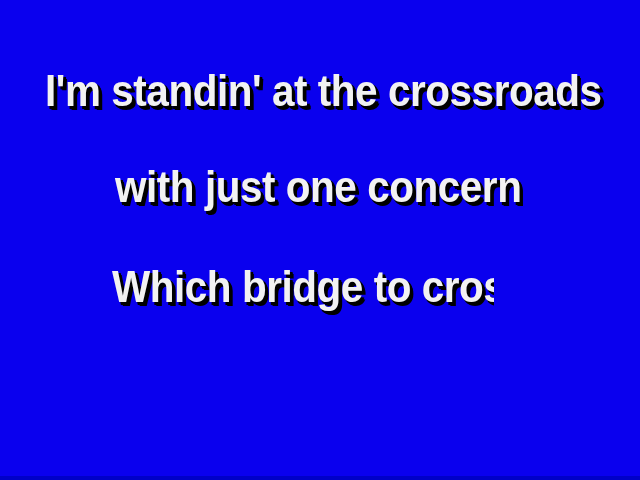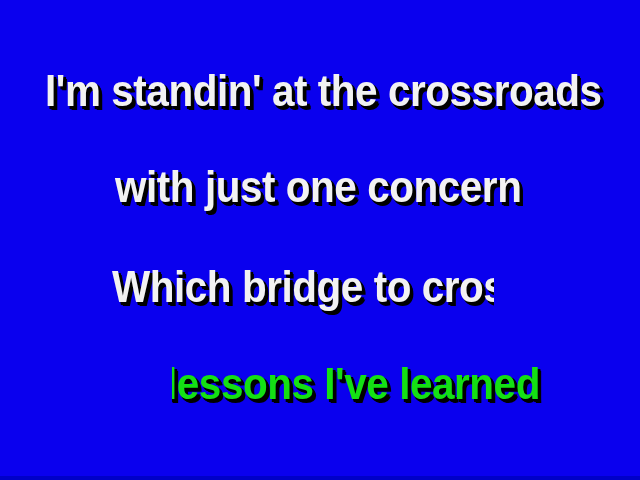--- a/index.html
+++ b/index.html
@@ -70,19 +70,16 @@
   </div>
 
   <div class="clip" id="line1-clip">
     <div class="lyric-line white" id="line1">I'm standin' at the crossroads</div>
   </div>
 
   <div class="clip" id="line3-clip">
     <div class="lyric-line white" id="line3">Which bridge to cross</div>
   </div>
 
-  <div class="clip" id="line4-clip">
-    <div class="lyric-line green" id="line4">lessons I've learned</div>
-  </div>
 
   <div id="bottom-edge"></div>
 
 </div>
 
 </body></html>

